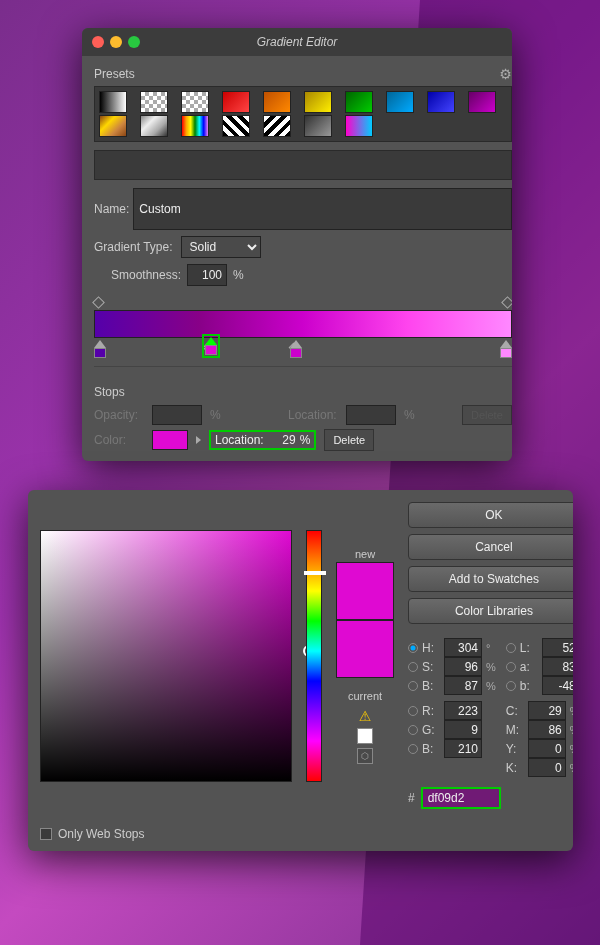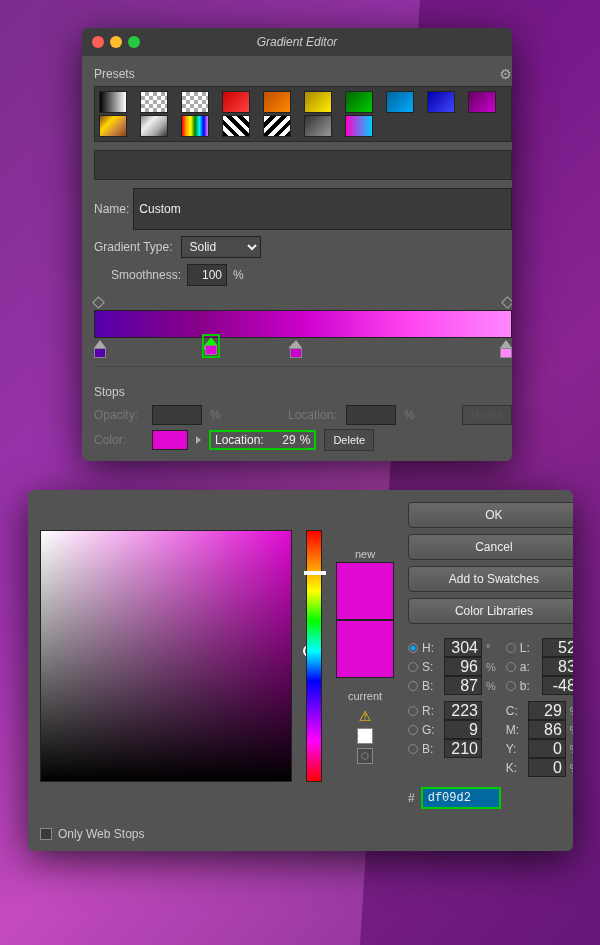--- a/index.html
+++ b/index.html
@@ -580,21 +580,21 @@
     .field-label {
       color: #ccc;
       font-size: 12px;
       min-width: 18px;
     }
 
     .field-value {
       background: #3a3a3a;
       border: 1px solid #222;
       color: #eee;
-      font-size: 16px;
+      font-size: 12px;
       padding: 1px 3px;
       width: 38px;
       height: 19px;
       text-align: right;
       outline: none;
     }
 
     .field-unit {
       color: #aaa;
       font-size: 11px;
@@ -607,29 +607,28 @@
       gap: 6px;
       margin-top: 6px;
     }
 
     .hex-hash {
       color: #ccc;
       font-size: 12px;
     }
 
     .hex-input {
-      background: #0369a1;
+      background: #701a75;
       border: 2px solid #00cc00;
       color: #eee;
       font-size: 12px;
       padding: 2px 5px;
       width: 80px;
       height: 22px;
       outline: none;
-      font-family: Liberation Mono, monospace;
     }
 
     
     .web-colors-row {
       display: flex;
       align-items: center;
       gap: 6px;
       margin-top: 6px;
     }
 

